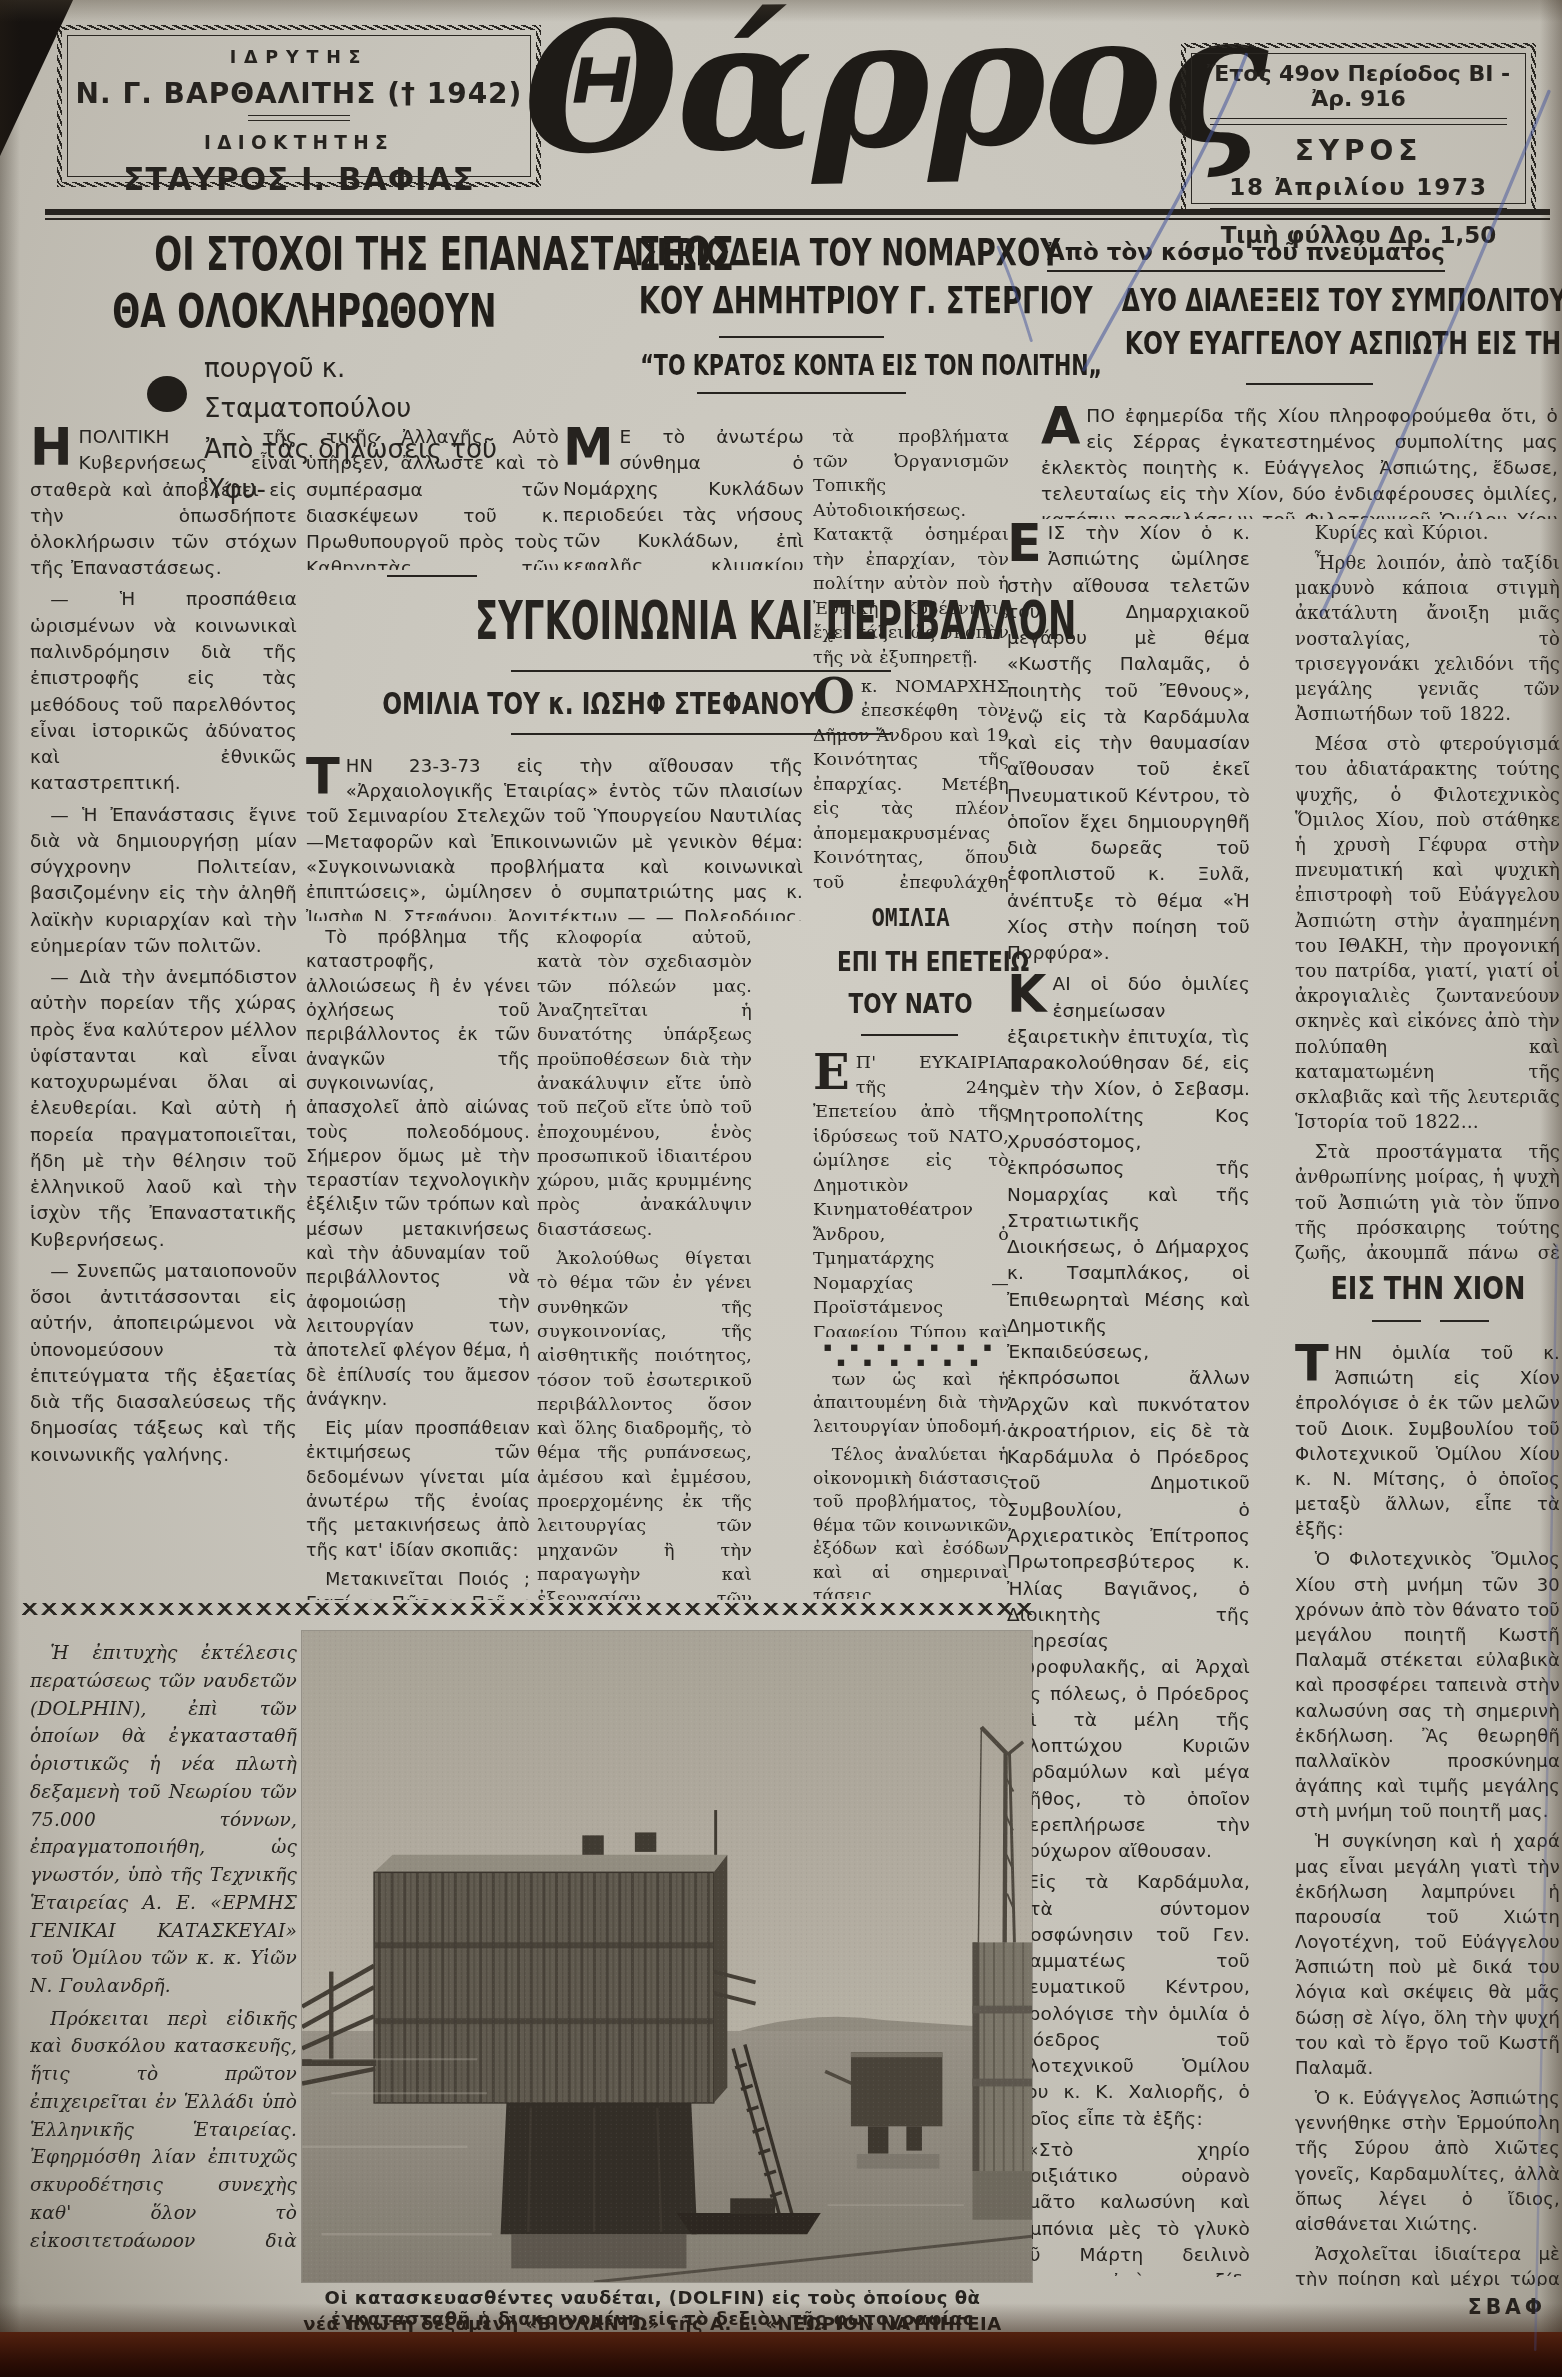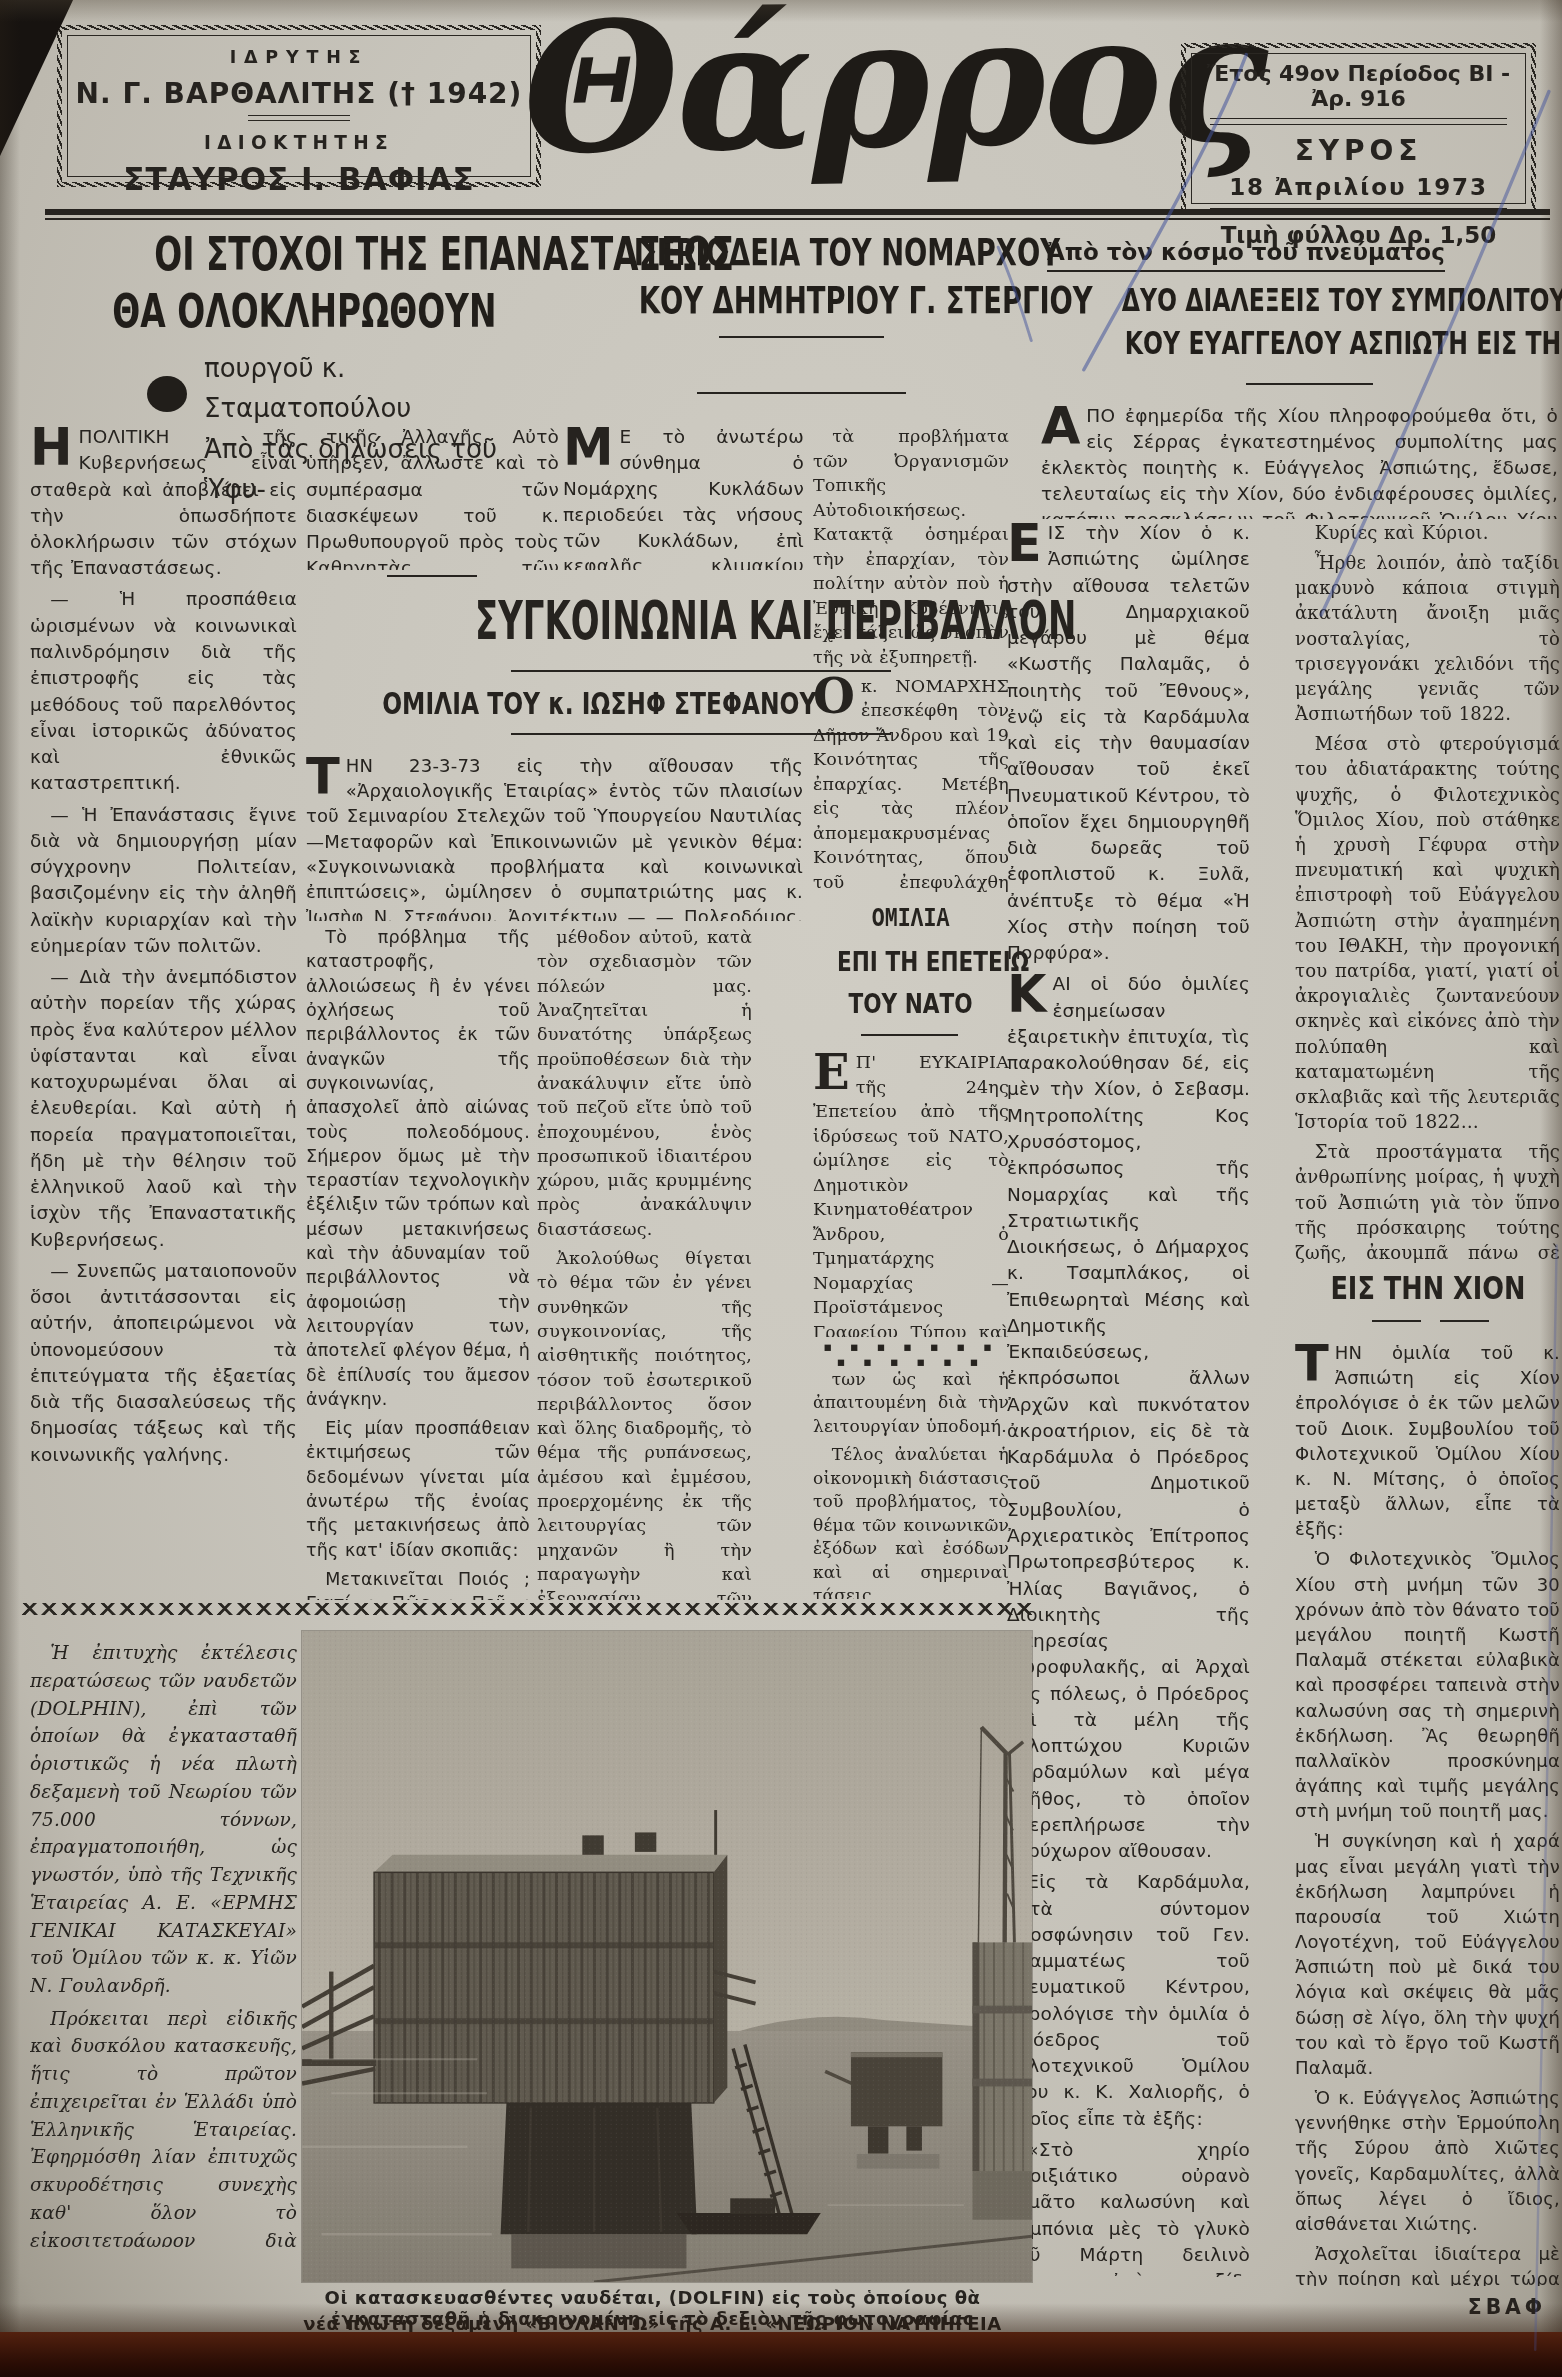--- a/index.html
+++ b/index.html
@@ -106,20 +106,23 @@
   <div class="subhead1" style="left:204px;top:348px;width:348px;">
     <div>πουργοῦ κ. Σταματοπούλου</div>
     <div>Ἀπὸ τὰς δηλώσεις τοῦ Ὑφυ-</div>
   </div>
 
   <div class="hl" style="left:559px;top:229px;width:487px;">
     <div class="hline" style="font-size:37px;line-height:1.3;"><span class="cond" style="transform:scaleX(.74);">ΠΕΡΙΟΔΕΙΑ  ΤΟΥ  ΝΟΜΑΡΧΟΥ</span></div>
     <div class="hline" style="font-size:37px;line-height:1.3;"><span class="cond" style="transform:scaleX(.74);">ΚΟΥ  ΔΗΜΗΤΡΙΟΥ  Γ.  ΣΤΕΡΓΙΟΥ</span></div>
   </div>
   <div class="rule" style="left:719px;top:336px;width:165px;height:2.4px;"></div>
+  <div class="hl" style="left:559px;top:348px;width:487px;">
+    <div class="hline" style="font-size:28px;line-height:1.3;"><span class="cond" style="transform:scaleX(.74);">“ΤΟ ΚΡΑΤΟΣ ΚΟΝΤΑ ΕΙΣ ΤΟΝ ΠΟΛΙΤΗΝ„</span></div>
+  </div>
   <div class="rule" style="left:697px;top:392px;width:209px;height:2.4px;"></div>
 
   <div class="hl" style="left:1047px;top:239px;width:506px;">
     <span class="kicker">Ἀπὸ τὸν κόσμο τοῦ πνεύματος</span>
   </div>
   <div class="hl" style="left:1041px;top:279px;width:517px;">
     <div class="hline" style="font-size:31px;line-height:1.38;"><span class="cond" style="transform:scaleX(.76);">ΔΥΟ ΔΙΑΛΕΞΕΙΣ ΤΟΥ ΣΥΜΠΟΛΙΤΟΥ ΜΑΣ</span></div>
     <div class="hline" style="font-size:31px;line-height:1.38;"><span class="cond" style="transform:scaleX(.76);">ΚΟΥ ΕΥΑΓΓΕΛΟΥ ΑΣΠΙΩΤΗ ΕΙΣ ΤΗΝ ΧΙΟΝ</span></div>
   </div>
   <div class="rule" style="left:1246px;top:383px;width:127px;height:2.4px;"></div>
@@ -168,21 +171,21 @@
   <div class="rule" style="left:511px;top:733px;width:380px;height:2.4px;"></div>
   <div class="col sanscol" style="left:306px;top:753px;width:497px;height:168px;font-size:18px;line-height:1.40;">
       <p class="drop">ΤΗΝ 23-3-73 εἰς τὴν αἴθουσαν τῆς «Ἀρχαιολογικῆς Ἑταιρίας» ἐντὸς τῶν πλαισίων τοῦ Σεμιναρίου Στελεχῶν τοῦ Ὑπουργείου Ναυτιλίας—Μεταφορῶν καὶ Ἐπικοινωνιῶν μὲ γενικὸν θέμα: «Συγκοινωνιακὰ προβλήματα καὶ κοινωνικαὶ ἐπιπτώσεις», ὡμίλησεν ὁ συμπατριώτης μας κ. Ἰωσὴφ Ν. Στεφάνου, Ἀρχιτέκτων — — Πολεοδόμος, Σύμβουλος Ὑπουργείου Ἐσωτερικῶν ἐπὶ θεμάτων Χωροταξίας — Πολεοδομίας καὶ περιβάλλοντος καὶ ἐπιμελητὴς ἕδρας Πολεοδομίας Ε. Μ. Π. μὲ εἰδικὸν θέμα: «Συγκοινωνίαι — Περιβάλλον».</p>
     </div>
   <div class="col sanscol" style="left:306px;top:925px;width:224px;height:675px;font-size:17.5px;line-height:1.39;">
       <p>Τὸ πρόβλημα τῆς καταστροφῆς, ἀλλοιώσεως ἢ ἐν γένει ὀχλήσεως τοῦ περιβάλλοντος ἐκ τῶν ἀναγκῶν τῆς συγκοινωνίας, ἀπασχολεῖ ἀπὸ αἰώνας τοὺς πολεοδόμους. Σήμερον ὅμως μὲ τὴν τεραστίαν τεχνολογικὴν ἐξέλιξιν τῶν τρόπων καὶ μέσων μετακινήσεως καὶ τὴν ἀδυναμίαν τοῦ περιβάλλοντος νὰ ἀφομοιώσῃ τὴν λειτουργίαν των, ἀποτελεῖ φλέγον θέμα, ἡ δὲ ἐπίλυσίς του ἄμεσον ἀνάγκην.</p>
       <p>Εἰς μίαν προσπάθειαν ἐκτιμήσεως τῶν δεδομένων γίνεται μία ἀνωτέρω τῆς ἐνοίας τῆς μετακινήσεως ἀπὸ τῆς κατ' ἰδίαν σκοπιᾶς:</p>
       <p>Μετακινεῖται Ποιός ; Γιατί ; Πῶς ; Ποῦ ; Μετακινεῖται δι' ἄθρωτος ἀπὸ φυσιολογικὴν ἀνάγκην καὶ ἕλξην καὶ ἀπὸ ὥρισιν τοῦ χώρου του, μετακινεῖται δὲ εἴτε δι' ἰδίων μέσων εἴτε διὰ μηχανῆς, μόνος ἢ μὲ ἄλλους, ἀπὸ τὴν οἰκίαν του στὸν τόπον ἐργασίας, ψυχαγωγίας, ἐξυπηρετήσεων κλπ.</p>
     </div>
   <div class="col serifcol" style="left:537px;top:925px;width:215px;height:675px;font-size:17.5px;line-height:1.39;">
-      <p>μέθοδον αὐτοῦ, κατὰ τὸν σχεδιασμὸν τῶν πόλεών μας. Ἀναζητεῖται ἡ δυνατότης ὑπάρξεως προϋποθέσεων διὰ τὴν ἀνακάλυψιν εἴτε ὑπὸ τοῦ πεζοῦ εἴτε ὑπὸ τοῦ ἐποχουμένου, ἑνὸς προσωπικοῦ ἰδιαιτέρου χώρου, μιᾶς κρυμμένης πρὸς ἀνακάλυψιν διαστάσεως.</p>
+      <p>κλοφορία αὐτοῦ, κατὰ τὸν σχεδιασμὸν τῶν πόλεών μας. Ἀναζητεῖται ἡ δυνατότης ὑπάρξεως προϋποθέσεων διὰ τὴν ἀνακάλυψιν εἴτε ὑπὸ τοῦ πεζοῦ εἴτε ὑπὸ τοῦ ἐποχουμένου, ἑνὸς προσωπικοῦ ἰδιαιτέρου χώρου, μιᾶς κρυμμένης πρὸς ἀνακάλυψιν διαστάσεως.</p>
       <p>Ἀκολούθως θίγεται τὸ θέμα τῶν ἐν γένει συνθηκῶν τῆς συγκοινονίας, τῆς αἰσθητικῆς ποιότητος, τόσον τοῦ ἐσωτερικοῦ περιβάλλοντος ὅσον καὶ ὅλης διαδρομῆς, τὸ θέμα τῆς ρυπάνσεως, ἀμέσου καὶ ἐμμέσου, προερχομένης ἐκ τῆς λειτουργίας τῶν μηχανῶν ἢ τὴν παραγωγὴν καὶ ἐξεργασίαν τῶν καυσίμων.</p>
     </div>
 
   <div class="wavy" style="left:19.5px;top:1603px;width:1015px;"></div>
 
   <div class="col italcol" style="left:30px;top:1639px;width:267px;height:608px;font-size:18.5px;line-height:1.5;">
       <p>Ἡ ἐπιτυχὴς ἐκτέλεσις περατώσεως τῶν ναυδετῶν (DOLPHIN), ἐπὶ τῶν ὁποίων θὰ ἐγκατασταθῆ ὁριστικῶς ἡ νέα πλωτὴ δεξαμενὴ τοῦ Νεωρίου τῶν 75.000 τόννων, ἐπραγματοποιήθη, ὡς γνωστόν, ὑπὸ τῆς Τεχνικῆς Ἑταιρείας Α. Ε. «ΕΡΜΗΣ ΓΕΝΙΚΑΙ ΚΑΤΑΣΚΕΥΑΙ» τοῦ Ὁμίλου τῶν κ. κ. Υἱῶν Ν. Γουλανδρῆ.</p>
       <p>Πρόκειται περὶ εἰδικῆς καὶ δυσκόλου κατασκευῆς, ἥτις τὸ πρῶτον ἐπιχειρεῖται ἐν Ἑλλάδι ὑπὸ Ἑλληνικῆς Ἑταιρείας. Ἐφηρμόσθη λίαν ἐπιτυχῶς σκυροδέτησις συνεχὴς καθ' ὅλον τὸ εἰκοσιτετράωρον διὰ χρήσεως ὑποβρυχίου φωτισμοῦ. Εἰς τὴν ὡς ἄνω ἐργασίαν ἔλαβε μέρος καὶ ἡ ὁμὰς τῶν δυτῶν τοῦ Νεωρίου Σύρου.</p>
     </div>
 

